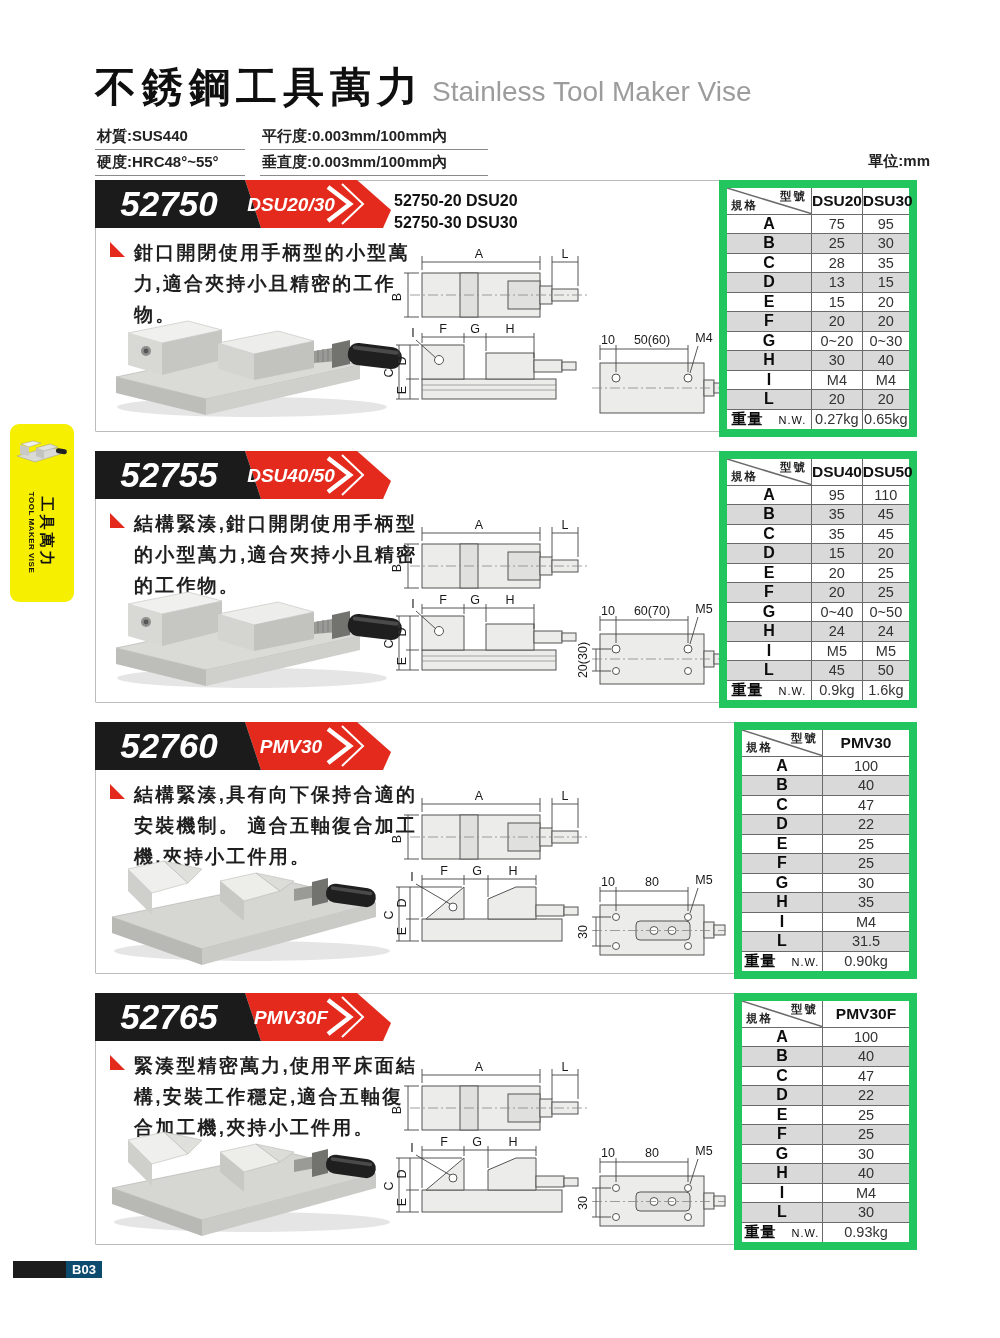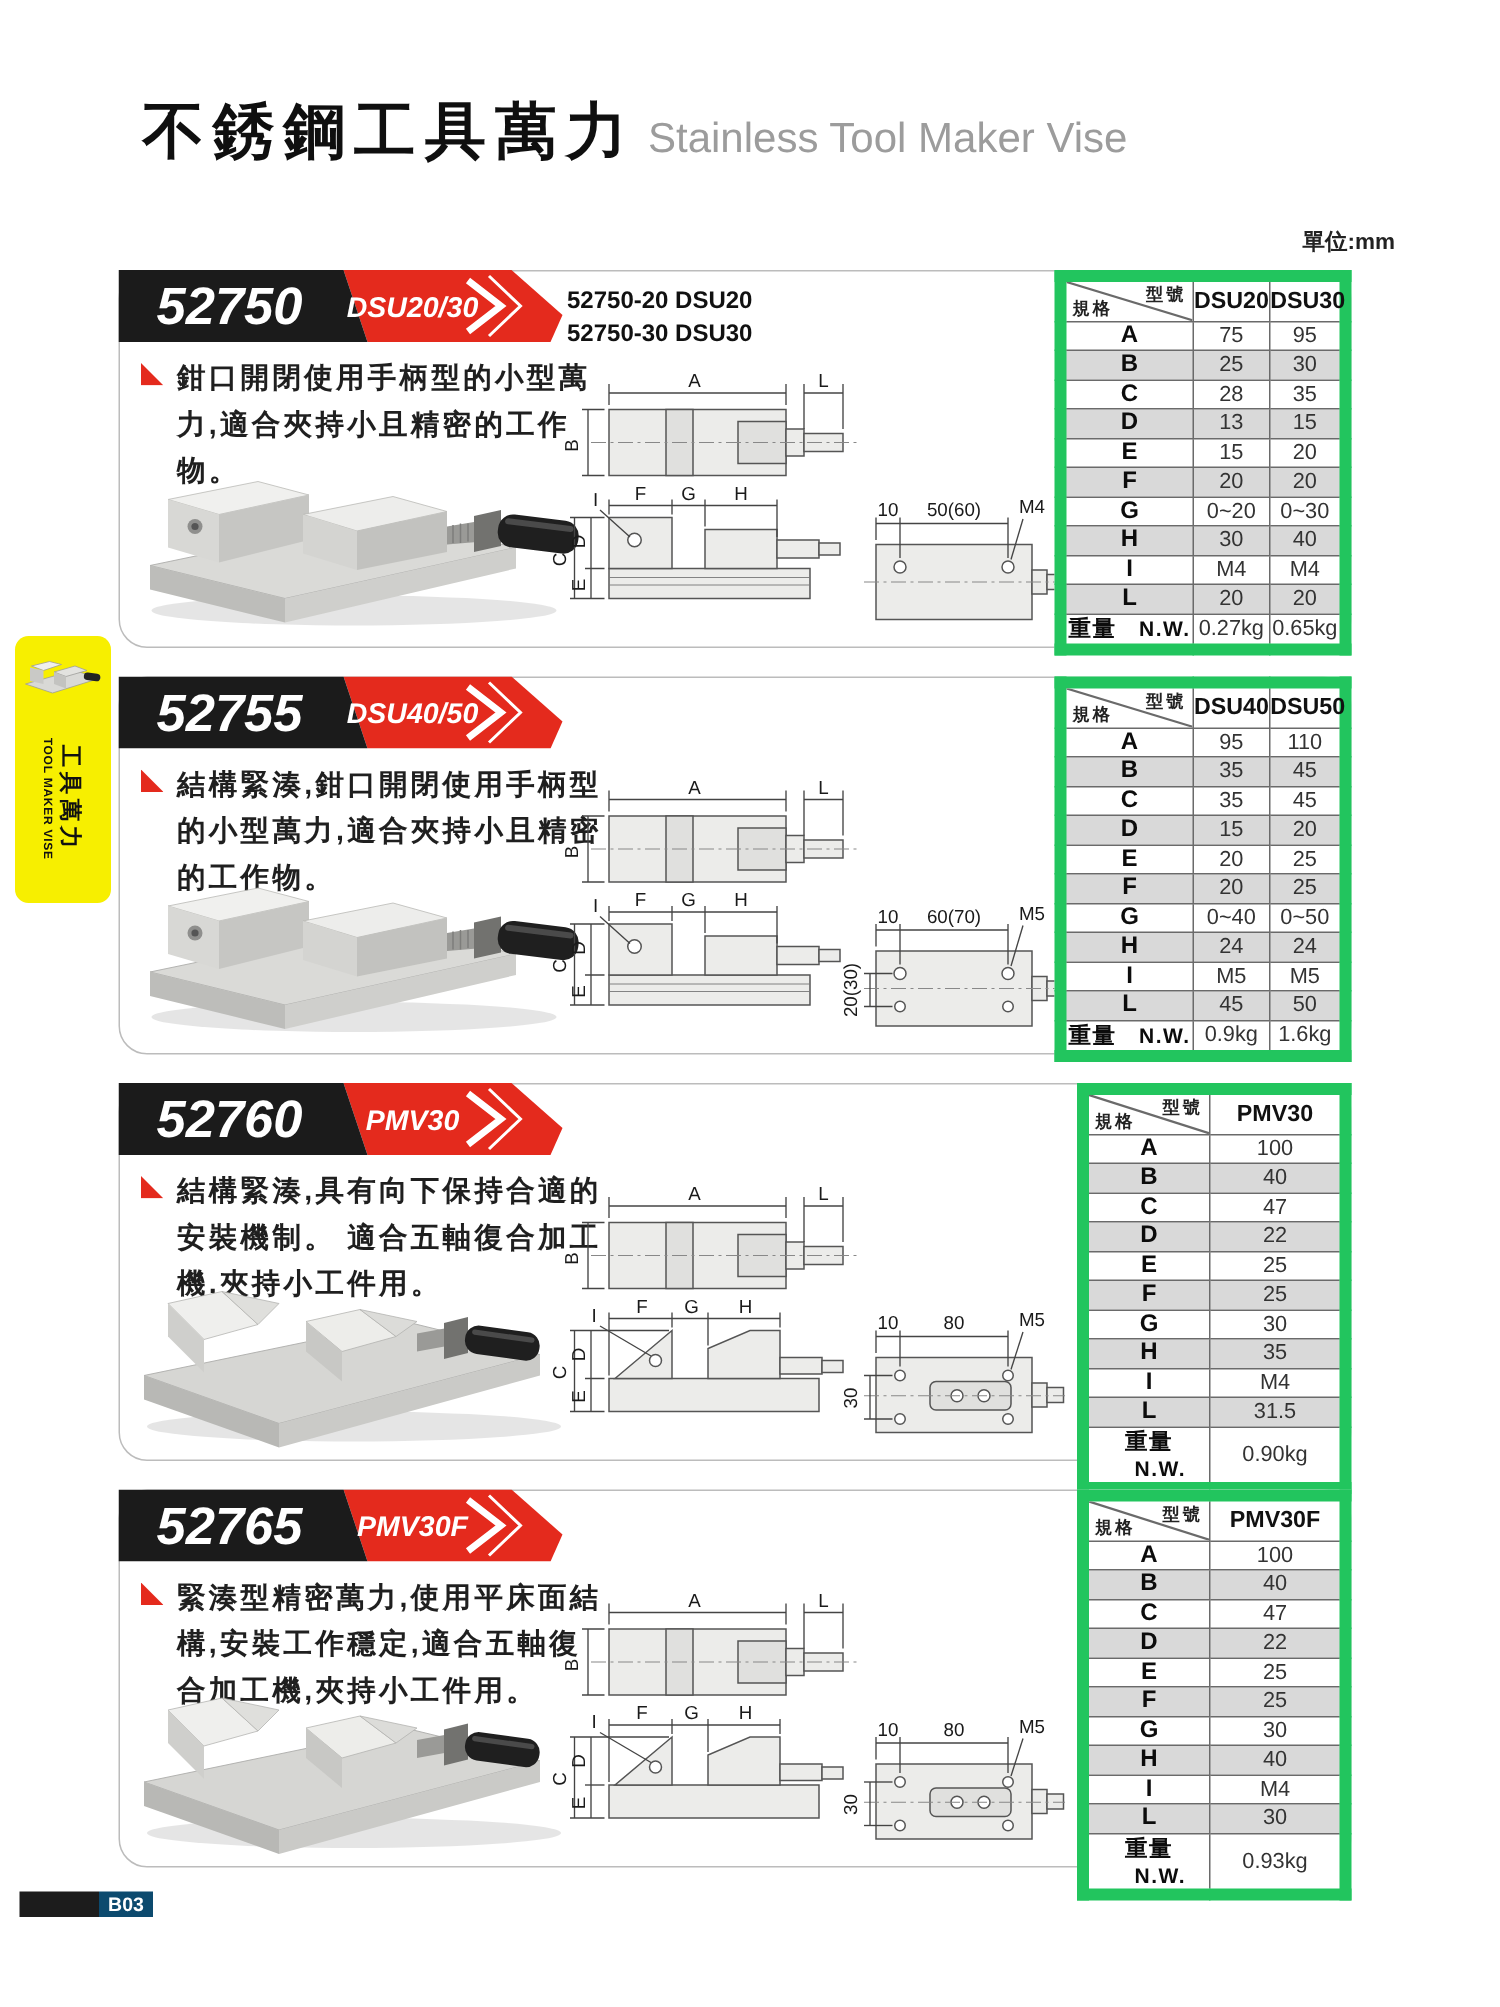--- a/index.html
+++ b/index.html
@@ -10,22 +10,22 @@
   .title-row{position:absolute;left:95px;top:60px;white-space:nowrap}
   .title-zh{font-size:41px;font-weight:bold;color:#0f0f0f;letter-spacing:6px}
   .title-en{font-size:28px;font-weight:normal;color:#9c9c9c;margin-left:8px}
   .spec-grid{position:absolute;left:95px;top:124px;display:grid;
              grid-template-columns:150px 228px;column-gap:15px}
   .spec-item{font-size:15px;font-weight:bold;color:#222;padding:3px 0 1px 2px;
              border-bottom:1px solid #8a8a8a;height:21px;line-height:17px;white-space:nowrap}
   .unit-note{position:absolute;right:70px;top:152px;font-size:15px;font-weight:bold;color:#222}
 
   
-  .section{position:absolute;left:79px;width:820px;height:250px;background:#fff;
-           border:1px solid #bcbcbc;border-radius:19px}
+  .section{position:absolute;left:95px;width:820px;height:250px;background:#fff;
+           border:1px solid #bcbcbc;border-radius:1px}
   .s1{top:180px}.s2{top:451px}.s3{top:722px}.s4{top:993px}
 
   .banner{position:absolute;left:-1px;top:-1px;width:300px;height:48px}
   .bcode{font-size:35px;font-weight:bold;font-style:italic;fill:#fff}
   .bbadge{font-size:19px;font-weight:bold;font-style:italic;fill:#fff}
 
   .variants{position:absolute;left:298px;top:9px;font-size:16px;font-weight:bold;
             color:#111;line-height:22px;white-space:nowrap}
 
   .desc{position:absolute;left:14px;top:56px;width:350px;display:flex}
@@ -59,21 +59,21 @@
   .diag line{stroke:#6a6a6a;stroke-width:1.5;vector-effect:non-scaling-stroke}
   .c-model{position:absolute;top:1px;right:4px;font-size:11.5px;font-weight:bold;color:#222;letter-spacing:2px}
   .c-spec{position:absolute;bottom:1px;left:4px;font-size:11.5px;font-weight:bold;color:#222;letter-spacing:2px}
   .colhead{font-size:15.5px;font-weight:bold;color:#111}
   .spec-table tbody tr{height:19.5px}
   .spec-table tbody tr.alt{background:#D9D9D9}
   .rowlabel{font-size:16px;font-weight:bold;color:#0c0c0c}
   .val{font-size:14.5px;color:#333}
   tr.wrow{height:25px}
   .wrow .rowlabel{font-size:15px;letter-spacing:1px}
-  .suffix{font-size:14px;font-weight:bold;margin-left:15px}
+  .suffix{font-size:11px;font-weight:normal;margin-left:15px}
 
   
   .side-tab{position:absolute;left:10px;top:424px;width:64px;height:178px;
             background:#F7EF00;border-radius:9px}
   .tab-photo{position:absolute;left:6px;top:8px;width:52px;height:34px}
   .tab-rot{position:absolute;left:0;top:44px;width:64px;height:128px;
            display:flex;align-items:center;justify-content:center}
   .tab-rot-inner{transform:rotate(90deg);white-space:nowrap;text-align:center}
   .tab-zh{font-size:15px;font-weight:bold;letter-spacing:3px;color:#111}
   .tab-en{font-size:8px;font-weight:bold;letter-spacing:0.5px;color:#111;margin-top:1px}
@@ -251,20 +251,26 @@
       <rect x="40" y="16" width="11" height="5" rx="2.4" fill="#222" transform="rotate(8 40 18)"></rect>
     </g>
   </defs>
 </svg>
 
 <div class="page">
 
   <div class="title-row">
     <span class="title-zh">不銹鋼工具萬力</span><span class="title-en">Stainless Tool Maker Vise</span>
   </div>
+  <div class="spec-grid">
+    <div class="spec-item">材質:SUS440</div>
+    <div class="spec-item">平行度:0.003mm/100mm內</div>
+    <div class="spec-item">硬度:HRC48°~55°</div>
+    <div class="spec-item">垂直度:0.003mm/100mm內</div>
+  </div>
   <div class="unit-note">單位:mm</div>
 
   <div class="section s1">
     <svg class="banner" viewBox="0 0 300 48">
       <polygon points="150,0 262,0 296,30 288,48 166,48" fill="#E42A1D"></polygon>
       <polyline points="233,7 255,24 233,41" fill="none" stroke="#fff" stroke-width="4.5"></polyline>
       <polyline points="247,4 268,24 247,44" fill="none" stroke="#fff" stroke-width="2"></polyline>
       <polygon points="0,0 150,0 166,48 0,48" fill="#1B1B1B"></polygon>
       <text class="bcode" x="74" y="36" text-anchor="middle">52750</text>
       <text class="bbadge" x="196" y="31" text-anchor="middle">DSU20/30</text>

